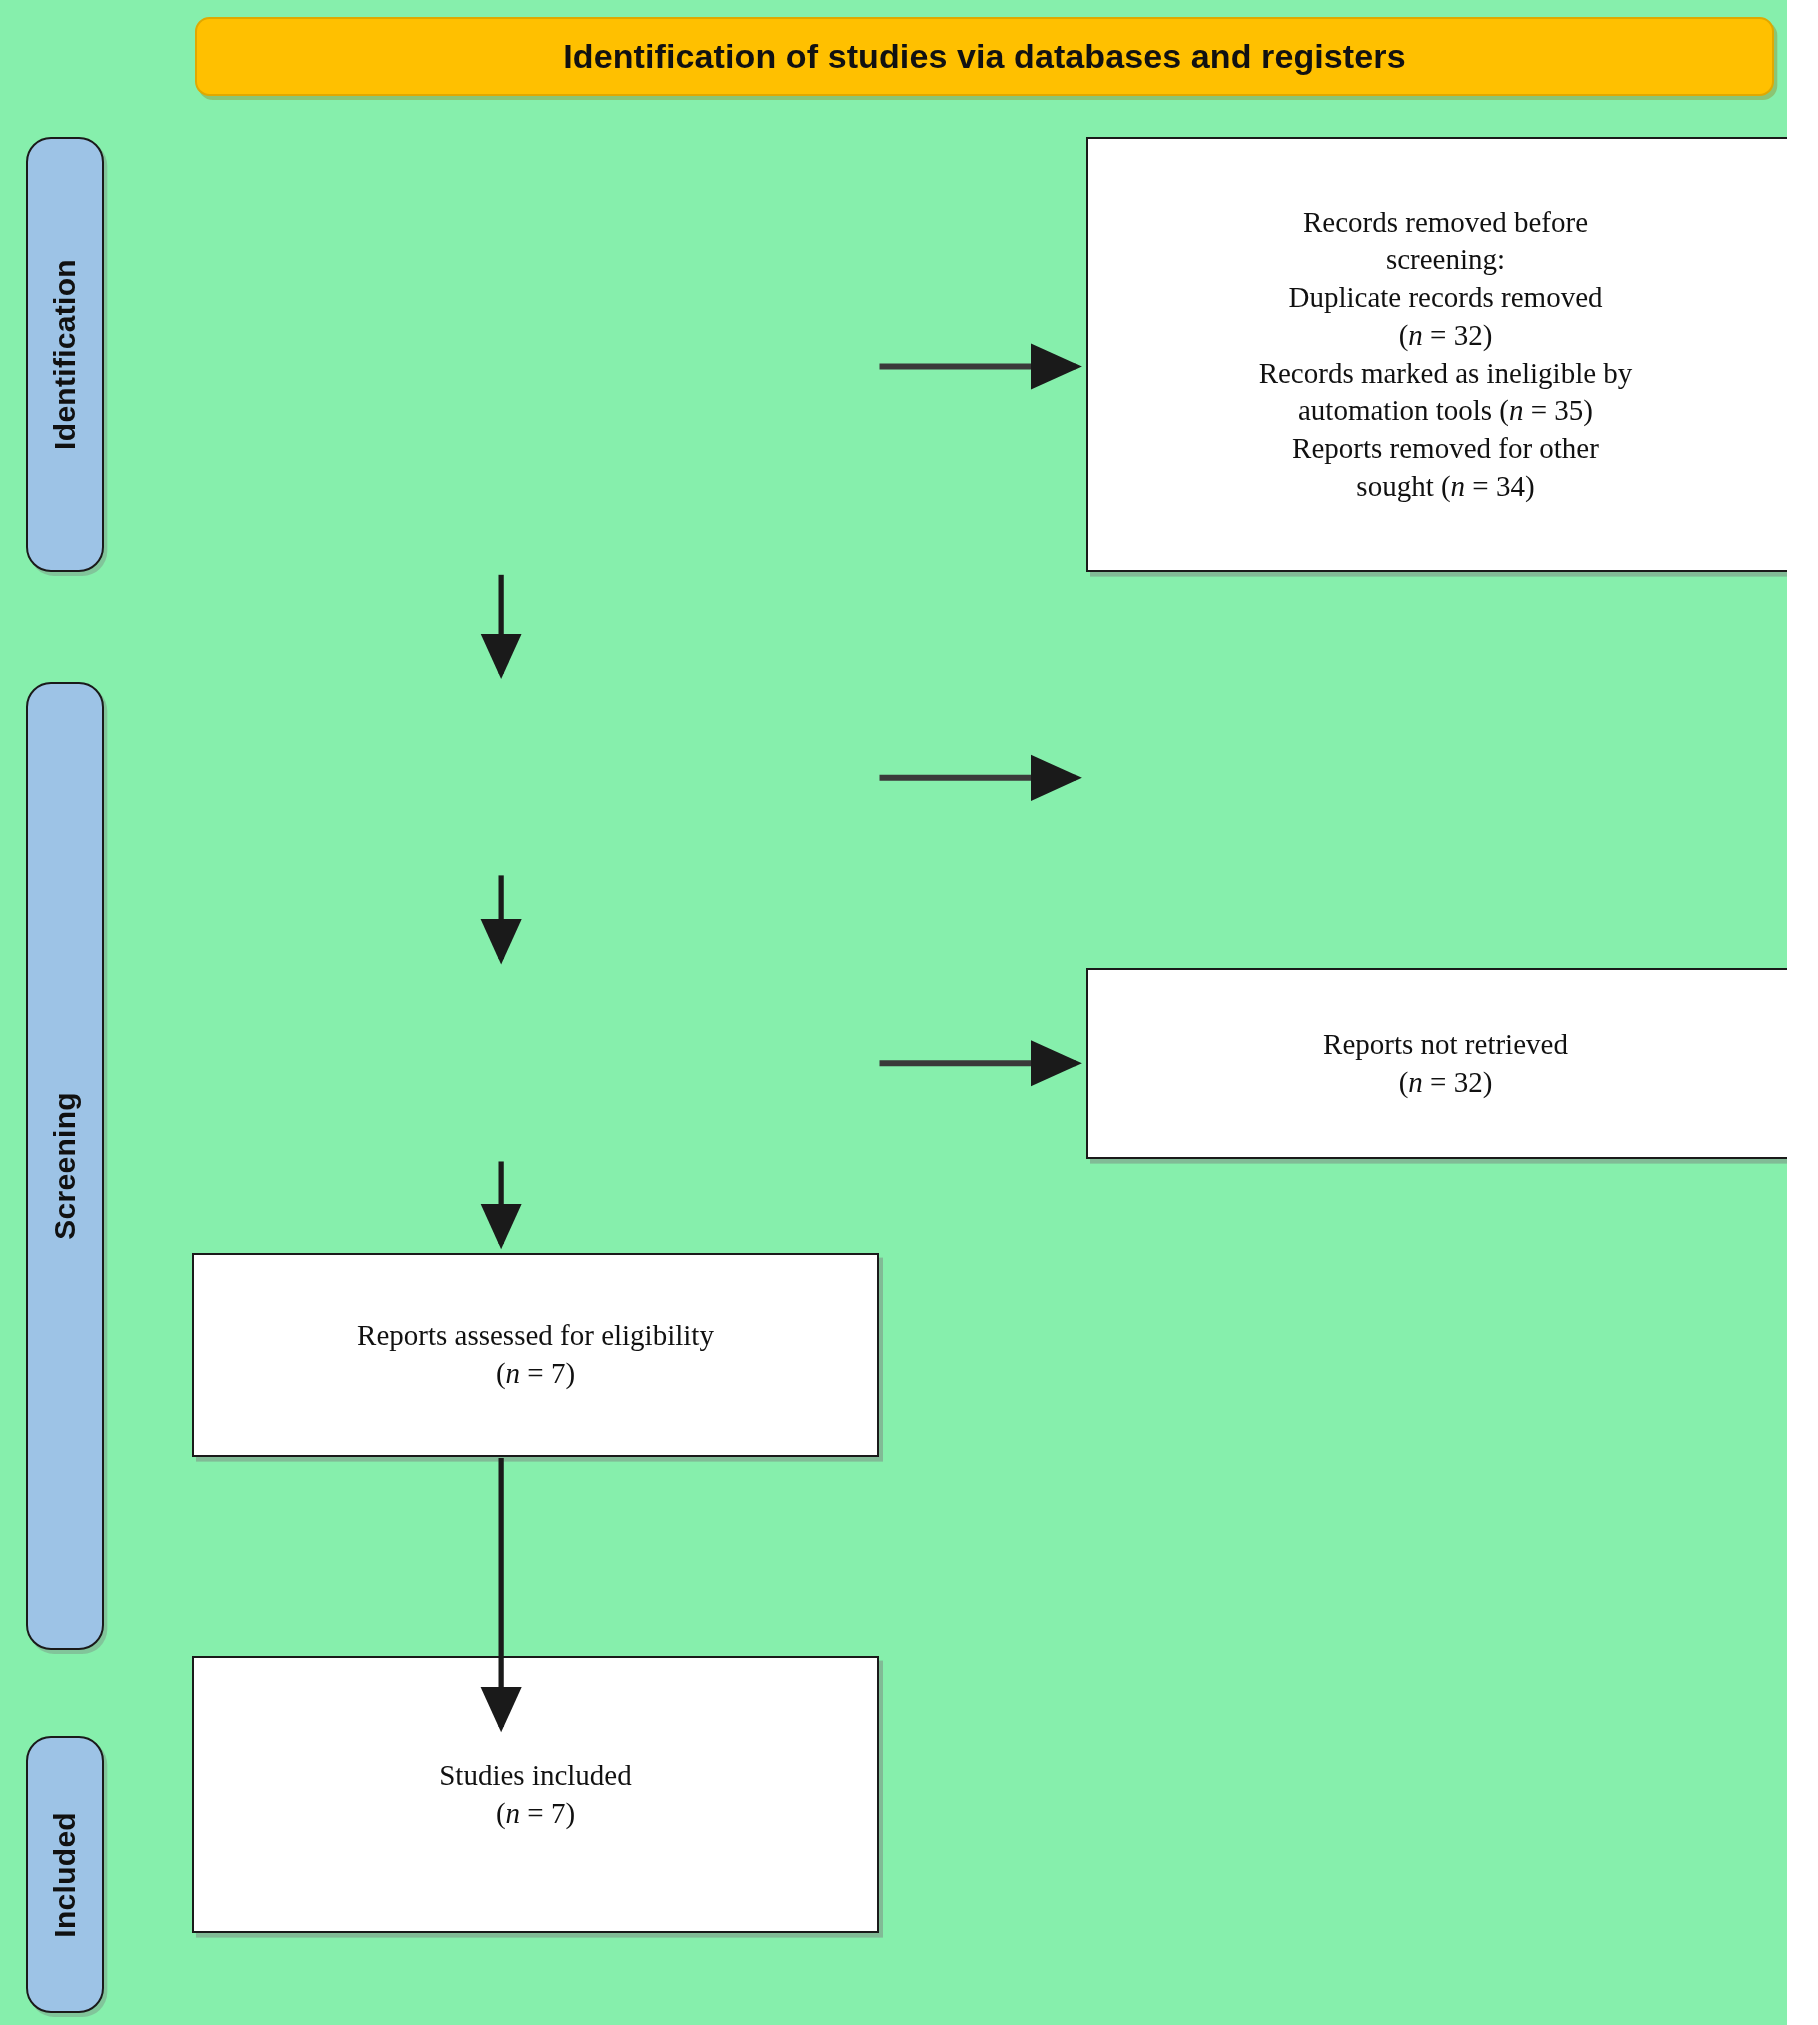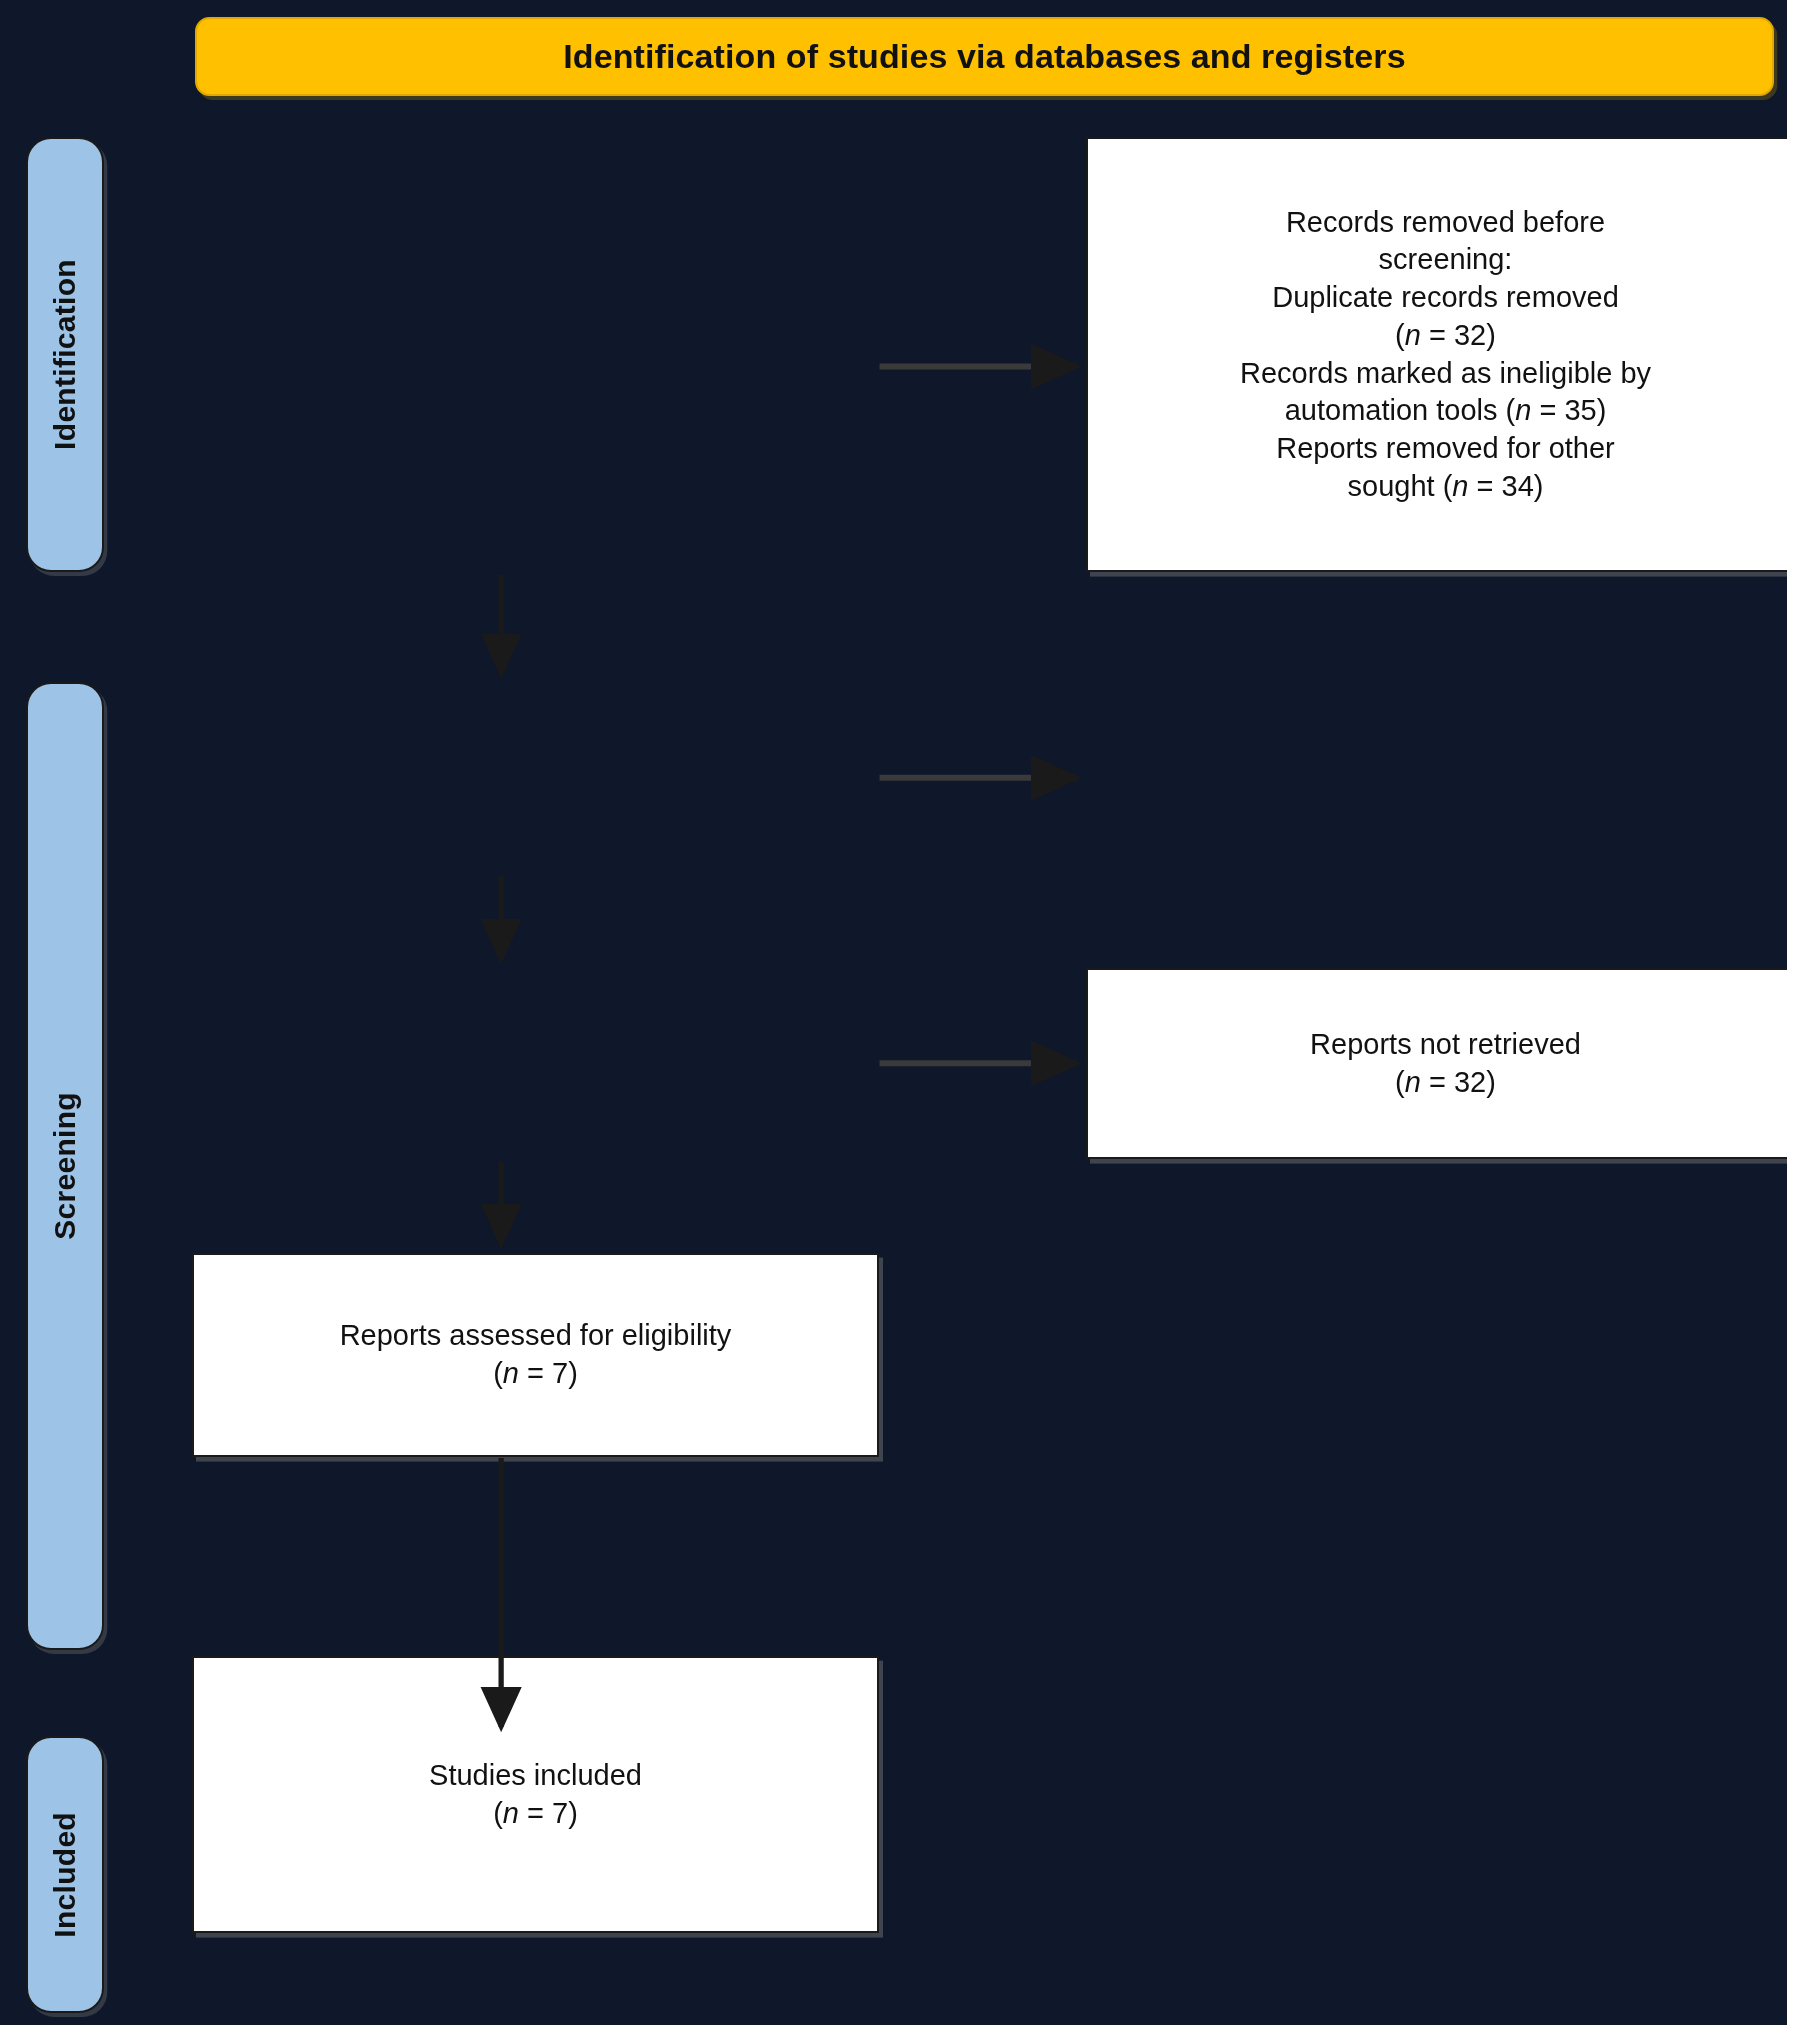--- a/index.html
+++ b/index.html
@@ -7,21 +7,21 @@
     padding: 0;
     background: #ffffff;
   }
   body {
     font-family: "Liberation Sans", sans-serif;
   }
   #canvas {
     position: relative;
     width: 1787px;
     height: 2025px;
-    background: #0f172a;
+    background: #86efac;
     overflow: hidden;
   }
 
   
   .banner {
     position: absolute;
     left: 195px;
     top: 17px;
     width: 1579px;
     height: 79px;
@@ -72,20 +72,21 @@
   .fbox {
     position: absolute;
     background: #ffffff;
     border: 2.6px solid #1a1a1a;
     box-shadow: 4px 4.6px 0 rgba(125,125,125,0.45);
     display: flex;
     align-items: center;
     justify-content: center;
     box-sizing: border-box;
     padding: 5.3px 14.5px;
+    font-family: Liberation Serif, serif;
   }
   .fbox-text {
     font-size: 29px;
     color: #111111;
     text-align: center;
     line-height: 1.30;
   }
   .fbox-text em { font-style: italic; }
 
   

